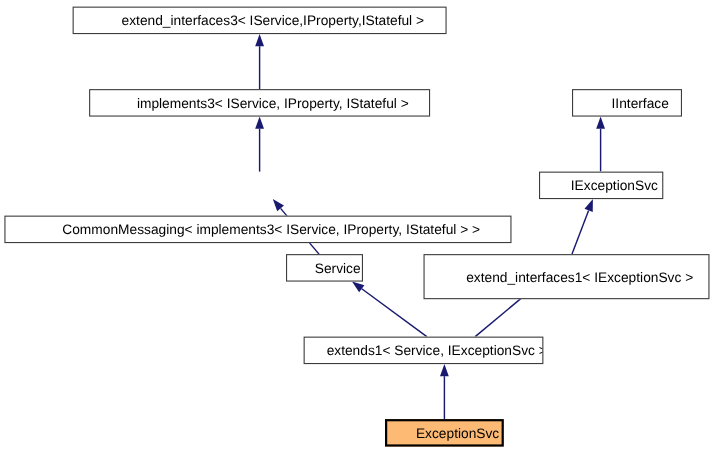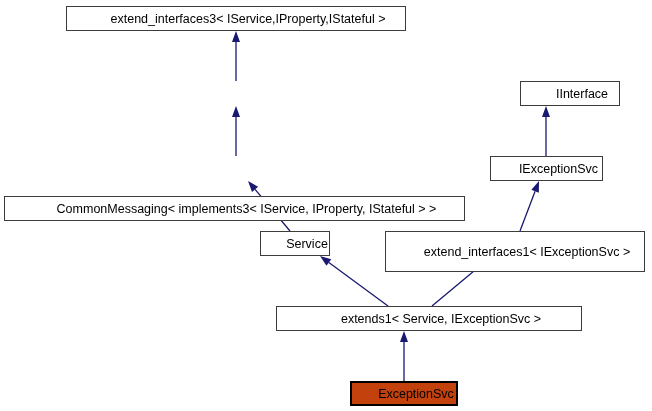--- a/index.html
+++ b/index.html
@@ -33,21 +33,21 @@
     text-align: center;
     white-space: nowrap;
     display: flex;
     align-items: center;
     justify-content: center;
     cursor: pointer;
     overflow: hidden;
     padding-left: 24px;
   }
   .class-node.focus {
-    background: #c2410c;
+    background: #fdba74;
     border: 2px solid #000000;
     cursor: default;
   }
 </style>
 </head>
 <body>
 
 <div id="diagram">
   <svg id="edges-layer" width="652" height="411" viewBox="0 0 652 411" xmlns="http://www.w3.org/2000/svg">
       <line x1="236" y1="81" x2="236" y2="42" stroke="#191970" stroke-width="1.3"></line>
@@ -62,20 +62,21 @@
       <polygon points="539,181 538.8317389554941,192.70349042896615 531.3534703107873,189.86174834397755" fill="#191970"></polygon>
       <line x1="388" y1="306" x2="328.86216113914367" y2="262.5162949552527" stroke="#191970" stroke-width="1.3"></line>
       <polygon points="320,256 331.23172294105376,259.293690904655 326.49259933723357,265.7388990058504" fill="#191970"></polygon>
       <line x1="432" y1="306" x2="483.54956592442886" y2="263.04202839630926" stroke="#191970" stroke-width="1.3"></line>
       <polygon points="492,256 486.11030352308677,266.11491351469874 480.98882832577095,259.9691432779198" fill="#191970"></polygon>
       <line x1="404" y1="381" x2="404" y2="342" stroke="#191970" stroke-width="1.3"></line>
       <polygon points="404,331 408,342 400,342" fill="#191970"></polygon>
     </svg>
 
 <div class="class-node" style="left: 66px; top: 6px; width: 340px; height: 25px;">extend_interfaces3&lt; IService,IProperty,IStateful &gt;</div>
+    <div class="class-node" style="left: 81px; top: 81px; width: 310px; height: 25px;">implements3&lt; IService, IProperty, IStateful &gt;</div>
     <div class="class-node" style="left: 520px; top: 81px; width: 100px; height: 25px;">IInterface</div>
     <div class="class-node" style="left: 4px; top: 156px; width: 461px; height: 25px; margin-top: 40px;">CommonMessaging&lt; implements3&lt; IService, IProperty, IStateful &gt; &gt;</div>
     <div class="class-node" style="left: 260px; top: 231px; width: 70px; height: 25px;">Service</div>
     <div class="class-node" style="left: 490px; top: 156px; width: 113px; height: 25px;">IExceptionSvc</div>
     <div class="class-node" style="left: 385px; top: 231px; width: 260px; height: 41px;">extend_interfaces1&lt; IExceptionSvc &gt;</div>
-    <div class="class-node" style="left: 276px; top: 306px; width: 306px; height: 25px;">extends1&lt; Service, IExceptionSvc &gt;</div>
+    <div class="class-node" style="left: 276px; top: 306px; width: 218px; height: 25px;">extends1&lt; Service, IExceptionSvc &gt;</div>
     <div class="class-node focus" style="left: 350px; top: 381px; width: 108px; height: 25px;">ExceptionSvc</div>
   </div>
 
 </body></html>

